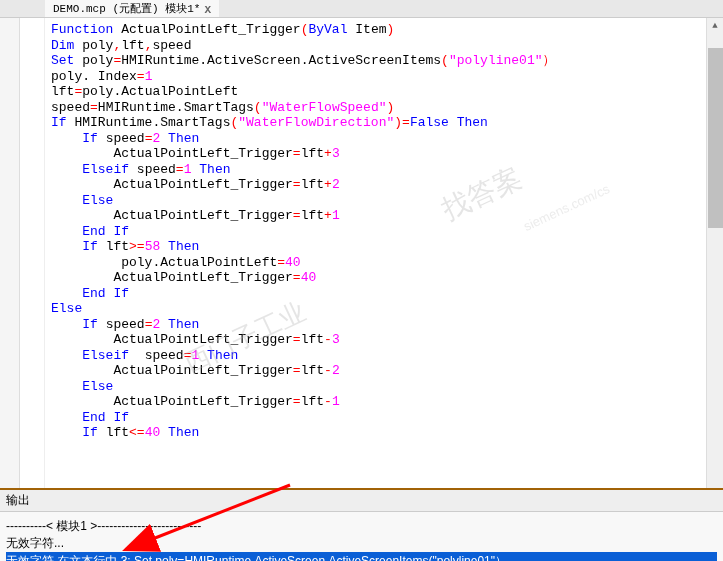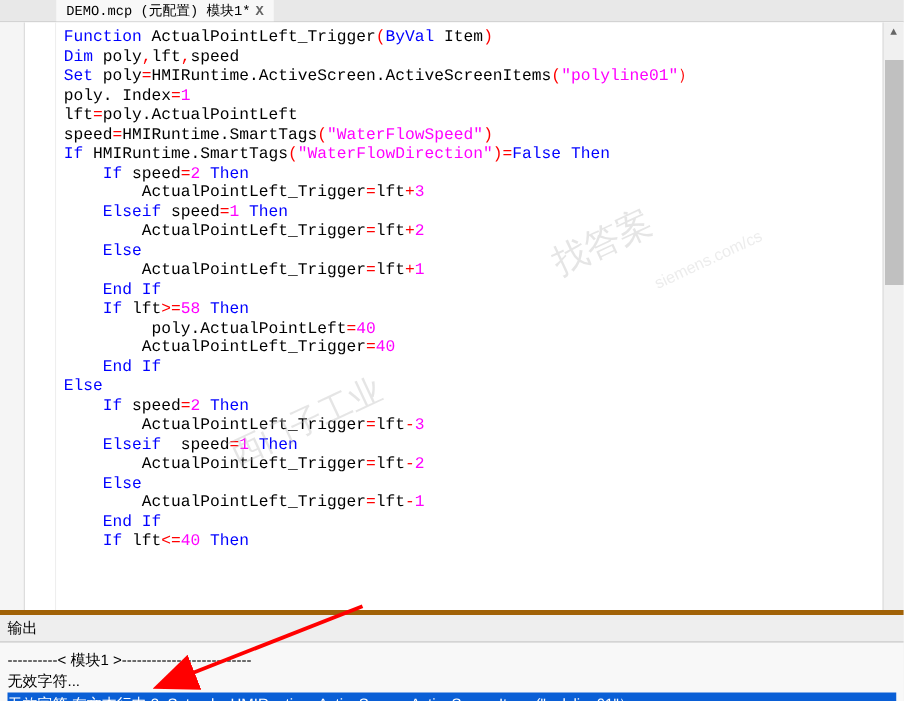--- a/index.html
+++ b/index.html
@@ -12,21 +12,21 @@
     .editor-container { display: flex; height: 470px; background: #fff; }
     .gutter-left { width: 20px; background: #f5f5f5; border-right: 1px solid #ddd; }
     .gutter-margin { width: 25px; background: #fff; border-right: 1px solid #eee; }
     .code-area { flex: 1; padding: 4px 6px; white-space: pre; line-height: 15.5px; font-size: 13px; overflow: auto; background: #fff; position: relative; }
     
     .kw { color: #0000ff; }
     .str { color: #ff00ff; }
     .num { color: #ff00ff; }
     .op { color: #ff0000; }
     
-    .output-panel { background: #f8f8f8; border-top: 4px solid #a16207; height: 73px; }
+    .output-panel { background: #f8f8f8; border-top: 2px solid #a16207; height: 73px; }
     .output-header { background: #eee; padding: 2px 6px; font-size: 12px; font-family: 'Microsoft YaHei', sans-serif; border-bottom: 1px solid #ccc; }
     .output-content { padding: 6px; font-size: 12px; font-family: 'Microsoft YaHei', sans-serif; position: relative; }
     .error-line { background: #0a5fd6; color: #fff; padding: 1px 0; }
     
     .arrow-svg { position: absolute; pointer-events: none; z-index: 100; }
     
     .watermark { position: absolute; color: rgba(180,180,180,0.35); font-size: 28px; font-family: 'Microsoft YaHei', sans-serif; transform: rotate(-25deg); pointer-events: none; z-index: 5; }
     .wm1 { top: 175px; left: 440px; }
     .wm3 { top: 320px; left: 180px; font-size: 26px; }
     .wm5 { top: 200px; left: 520px; font-size: 13px; color: rgba(180,180,180,0.25); transform: rotate(-25deg); }

